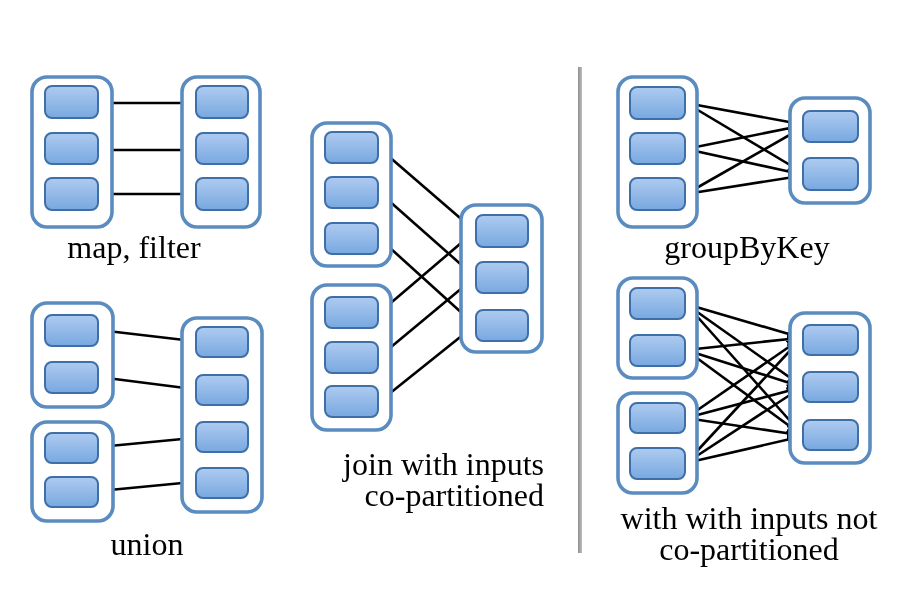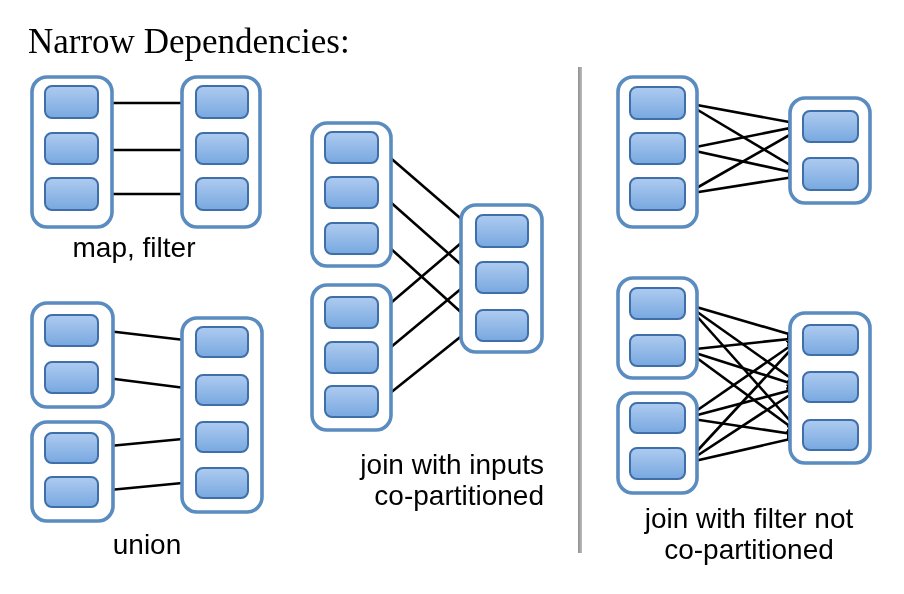--- a/index.html
+++ b/index.html
@@ -11,21 +11,21 @@
   .canvas{
     position:relative;width:904px;height:594px;background:var(--bg);
     overflow:hidden;font-family:"Liberation Sans",sans-serif;color:var(--text);
   }
   #diagram-svg{position:absolute;left:0;top:0;}
   .section-title{
     position:absolute;font-family:"Liberation Serif","DejaVu Serif",serif;
     font-size:35px;font-weight:400;white-space:nowrap;line-height:1.05;
   }
   .caption{
-    position:absolute;font-family:Liberation Sans, sans-serif;font-size:28px;
+    position:absolute;font-family:Liberation Serif, serif;font-size:32px;
     text-align:center;white-space:pre-line;line-height:31px;
   }
   .divider{
     position:absolute;left:578px;top:67px;width:4px;height:486px;
     background:linear-gradient(to right,var(--divider),#bdbdbd);
   }
   svg .container-rect{fill:#ffffff;stroke:var(--container-border);stroke-width:3.6px;}
   svg .partition-rect{fill:url(#partition-grad);stroke:var(--partition-border);stroke-width:2px;}
   svg .dep-arrow{stroke:var(--arrow);stroke-width:2.6px;fill:none;}
   #arrowhead path{fill:var(--arrow);}
@@ -131,29 +131,29 @@
           <rect x="630" y="403" width="55" height="30" rx="7" ry="7" class="partition-rect"></rect>
           <rect x="630" y="448" width="55" height="31" rx="7" ry="7" class="partition-rect"></rect>
           <rect x="790" y="313" width="80" height="150" rx="15" ry="15" class="container-rect"></rect>
           <rect x="803" y="325" width="55" height="30" rx="7" ry="7" class="partition-rect"></rect>
           <rect x="803" y="372" width="55" height="30" rx="7" ry="7" class="partition-rect"></rect>
           <rect x="803" y="420" width="55" height="30" rx="7" ry="7" class="partition-rect"></rect>
         </g>
       </g>
   </svg>
 
-  <div class="section-title" style="left:28px;top:24px;">Narrow Dependencies:</div>
 
 
   <div class="divider"></div>
 
   <div class="caption" style="left:34px;top:232px;width:200px;">map, filter</div>
 
   <div class="caption" style="left:47px;top:529px;width:200px;text-align:center;">union</div>
 
   <div class="caption" style="left:304px;top:449px;width:240px;text-align:right;">join with inputs
 co-partitioned</div>
 
+  <div class="caption" style="left:647px;top:232px;width:200px;">groupByKey</div>
 
-  <div class="caption" style="left:619px;top:503px;width:260px;">join with filter not
+  <div class="caption" style="left:619px;top:503px;width:260px;">with with inputs not
 co-partitioned</div>
 
 </div>
 
 </body></html>

